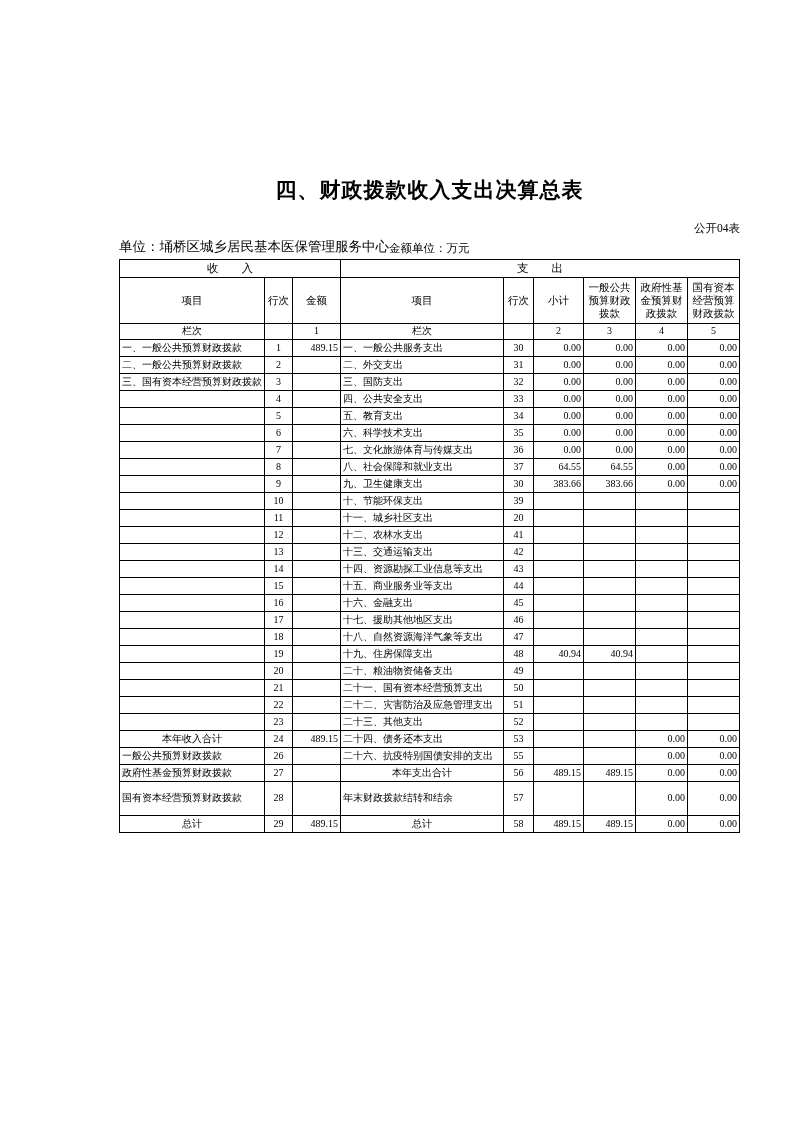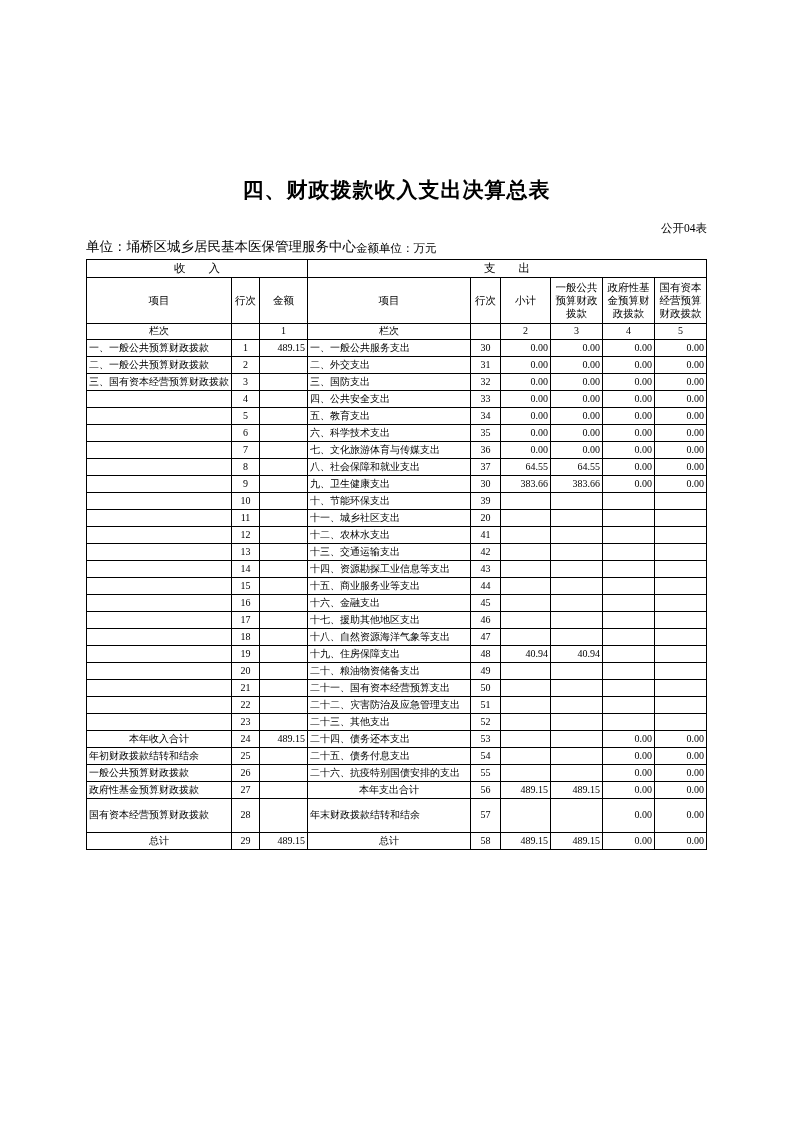--- a/index.html
+++ b/index.html
@@ -6,20 +6,21 @@
   html, body { margin: 0; padding: 0; background: #ffffff; }
   .sheet {
     position: relative;
     width: 793px;
     height: 892px;
     background: #ffffff;
     color: #000000;
     font-family: "Liberation Serif", serif;
     overflow: hidden;
     margin: 0 auto;
+    padding-left: 33px;
   }
   .content { width: 621px; margin-left: 86px; }
   .doc-title {
     margin: 0;
     padding-top: 176px;
     font-size: 21px;
     font-weight: bold;
     text-align: center;
     letter-spacing: 1px;
   }
@@ -385,31 +386,20 @@
             <td class="line">24</td>
             <td class="num">489.15</td>
             <td class="item">二十四、债务还本支出</td>
             <td class="line">53</td>
             <td class="num"></td>
             <td class="num"></td>
             <td class="num">0.00</td>
             <td class="num">0.00</td>
           </tr>
           <tr>
-            <td class="item">年初财政拨款结转和结余</td>
-            <td class="line">25</td>
-            <td class="num"></td>
-            <td class="item">二十五、债务付息支出</td>
-            <td class="line">54</td>
-            <td class="num"></td>
-            <td class="num"></td>
-            <td class="num">0.00</td>
-            <td class="num">0.00</td>
-          </tr>
-          <tr>
             <td class="item indent">一般公共预算财政拨款</td>
             <td class="line">26</td>
             <td class="num"></td>
             <td class="item">二十六、抗疫特别国债安排的支出</td>
             <td class="line">55</td>
             <td class="num"></td>
             <td class="num"></td>
             <td class="num">0.00</td>
             <td class="num">0.00</td>
           </tr>

